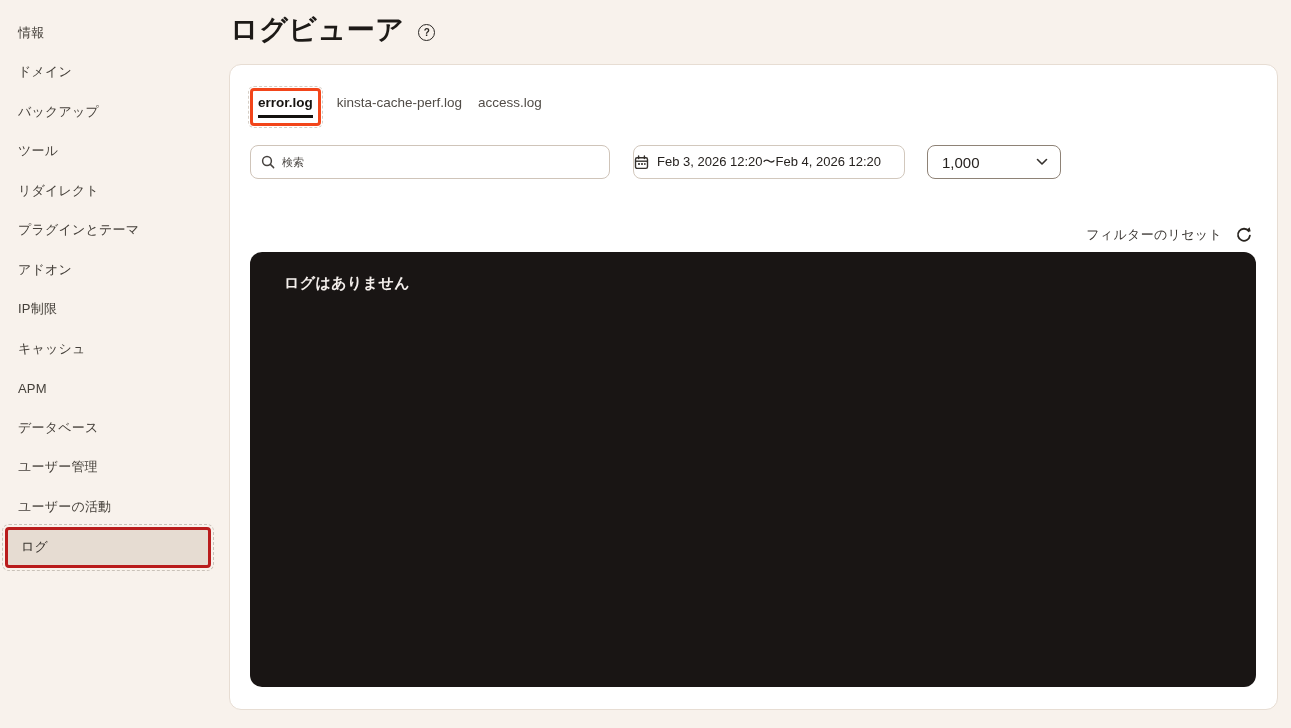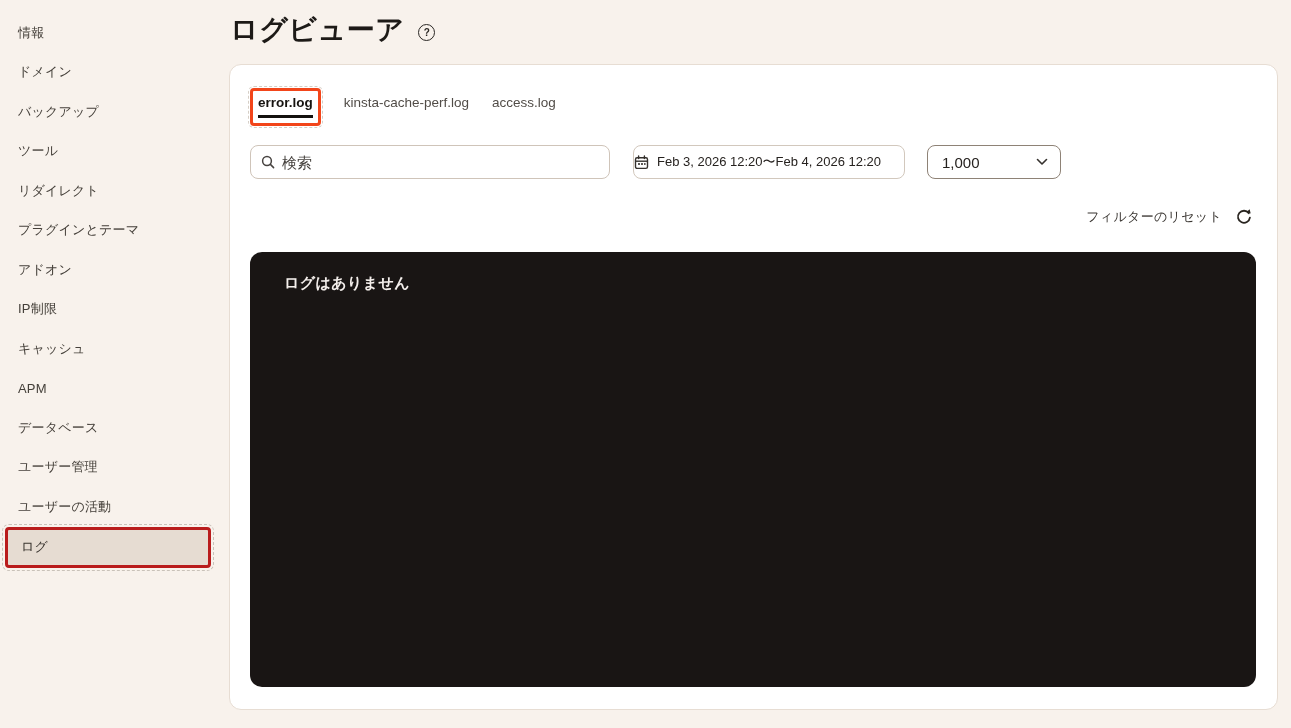--- a/index.html
+++ b/index.html
@@ -74,21 +74,21 @@
     border: 1px solid #e7ddd3;
     border-radius: 12px;
   }
 
   
   .tabs {
     position: absolute;
     left: 20px; top: 23px;
     display: flex;
     align-items: flex-start;
-    gap: 23px;
+    gap: 16px;
   }
   .tab { font-size: 13.5px; cursor: pointer; white-space: nowrap; }
   .tab.annotated {
     border: 3px solid #f2451a;
     border-radius: 4px;
     padding: 4px 5px 5px 5px;
     outline: 1px dashed #d6cfc6;
     outline-offset: 1px;
   }
   .tab.active .tab-label {
@@ -111,21 +111,21 @@
     width: 360px; height: 34px;
     border: 1px solid #cfc4b9;
     border-radius: 8px;
     background: #fff;
     display: flex; align-items: center;
     padding: 0 10px;
     gap: 7px;
   }
   .search-box input {
     border: none; outline: none;
-    font-size: 15px;
+    font-size: 11px;
     font-family: inherit;
     color: #3a3632;
     width: 100%;
     background: transparent;
   }
   .search-box input::placeholder { color: #3a3632; opacity: .95; }
 
   .date-range {
     position: absolute; left: 403px; top: 0;
     width: 272px; height: 34px;
@@ -151,21 +151,21 @@
     display: flex; align-items: center; justify-content: space-between;
     padding: 0 12px 0 14px;
     font-size: 15px;
     color: #26221f;
     cursor: pointer;
   }
 
   
   .reset-row {
     position: absolute;
-    right: 24px; top: 143px;
+    right: 24px; top: 161px;
     display: flex; align-items: center;
     gap: 13px;
   }
   .reset-label {
     font-size: 13px;
     color: #3b3733;
     cursor: pointer;
     letter-spacing: .3px;
   }
   .refresh-btn { cursor: pointer; display: flex; align-items: center; }

